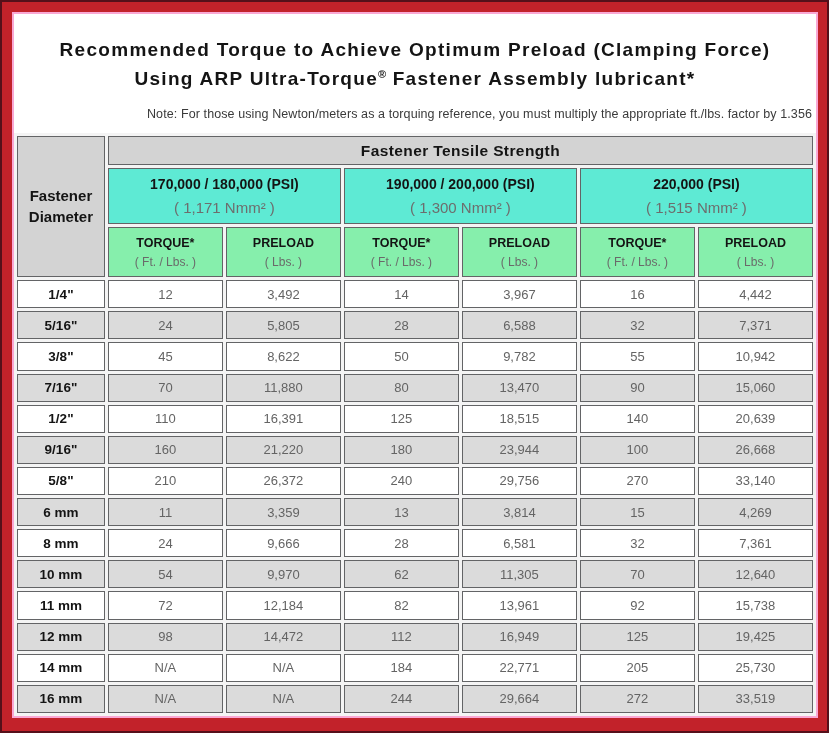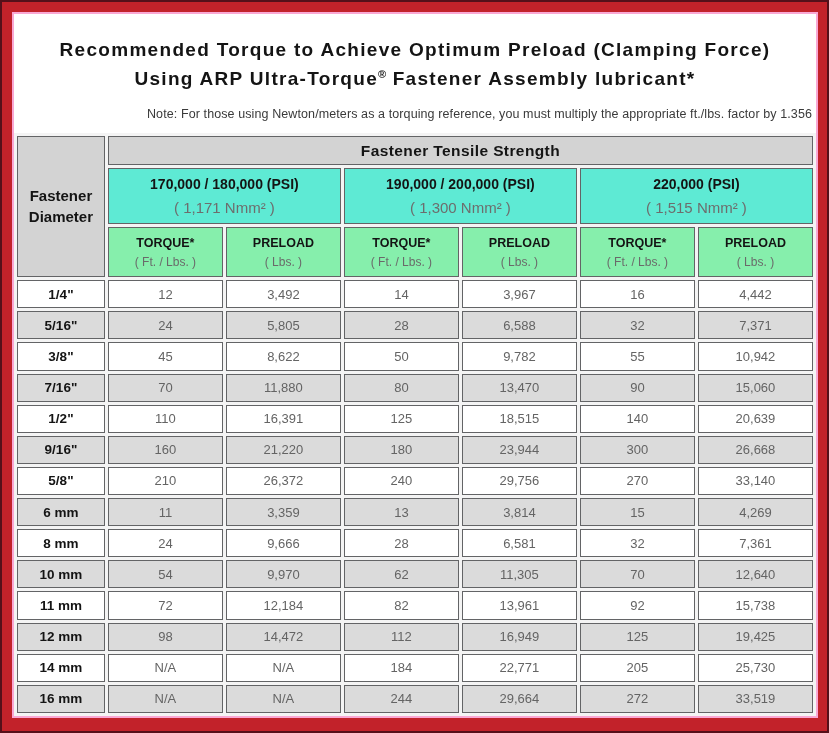--- a/index.html
+++ b/index.html
@@ -171,21 +171,21 @@
             <td class="val">18,515</td>
             <td class="val">140</td>
             <td class="val">20,639</td>
           </tr>
           <tr class="shade">
             <td class="dia">9/16"</td>
             <td class="val">160</td>
             <td class="val">21,220</td>
             <td class="val">180</td>
             <td class="val">23,944</td>
-            <td class="val">300</td>
+            <td class="val">100</td>
             <td class="val">26,668</td>
           </tr>
           <tr>
             <td class="dia">5/8"</td>
             <td class="val">210</td>
             <td class="val">26,372</td>
             <td class="val">240</td>
             <td class="val">29,756</td>
             <td class="val">270</td>
             <td class="val">33,140</td>

